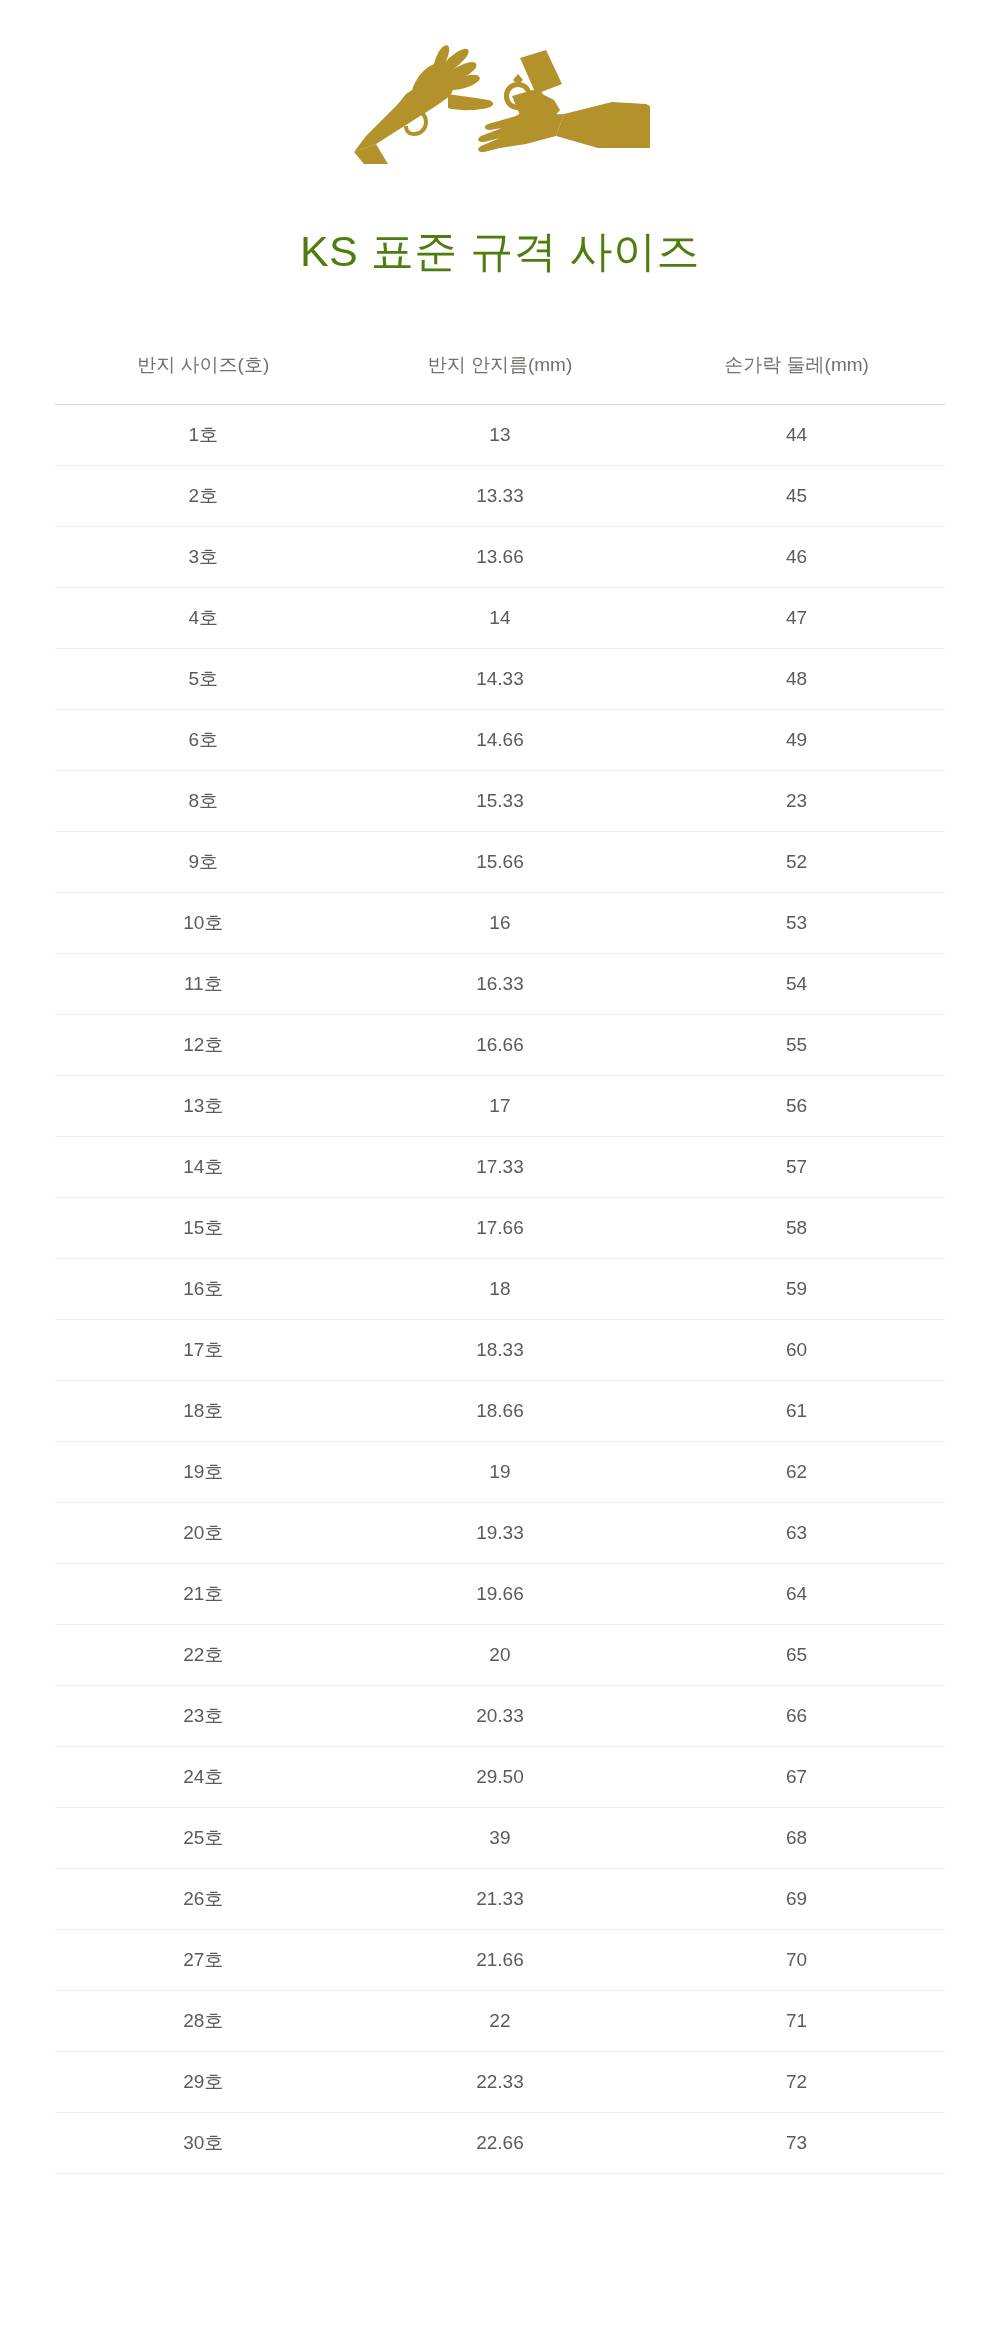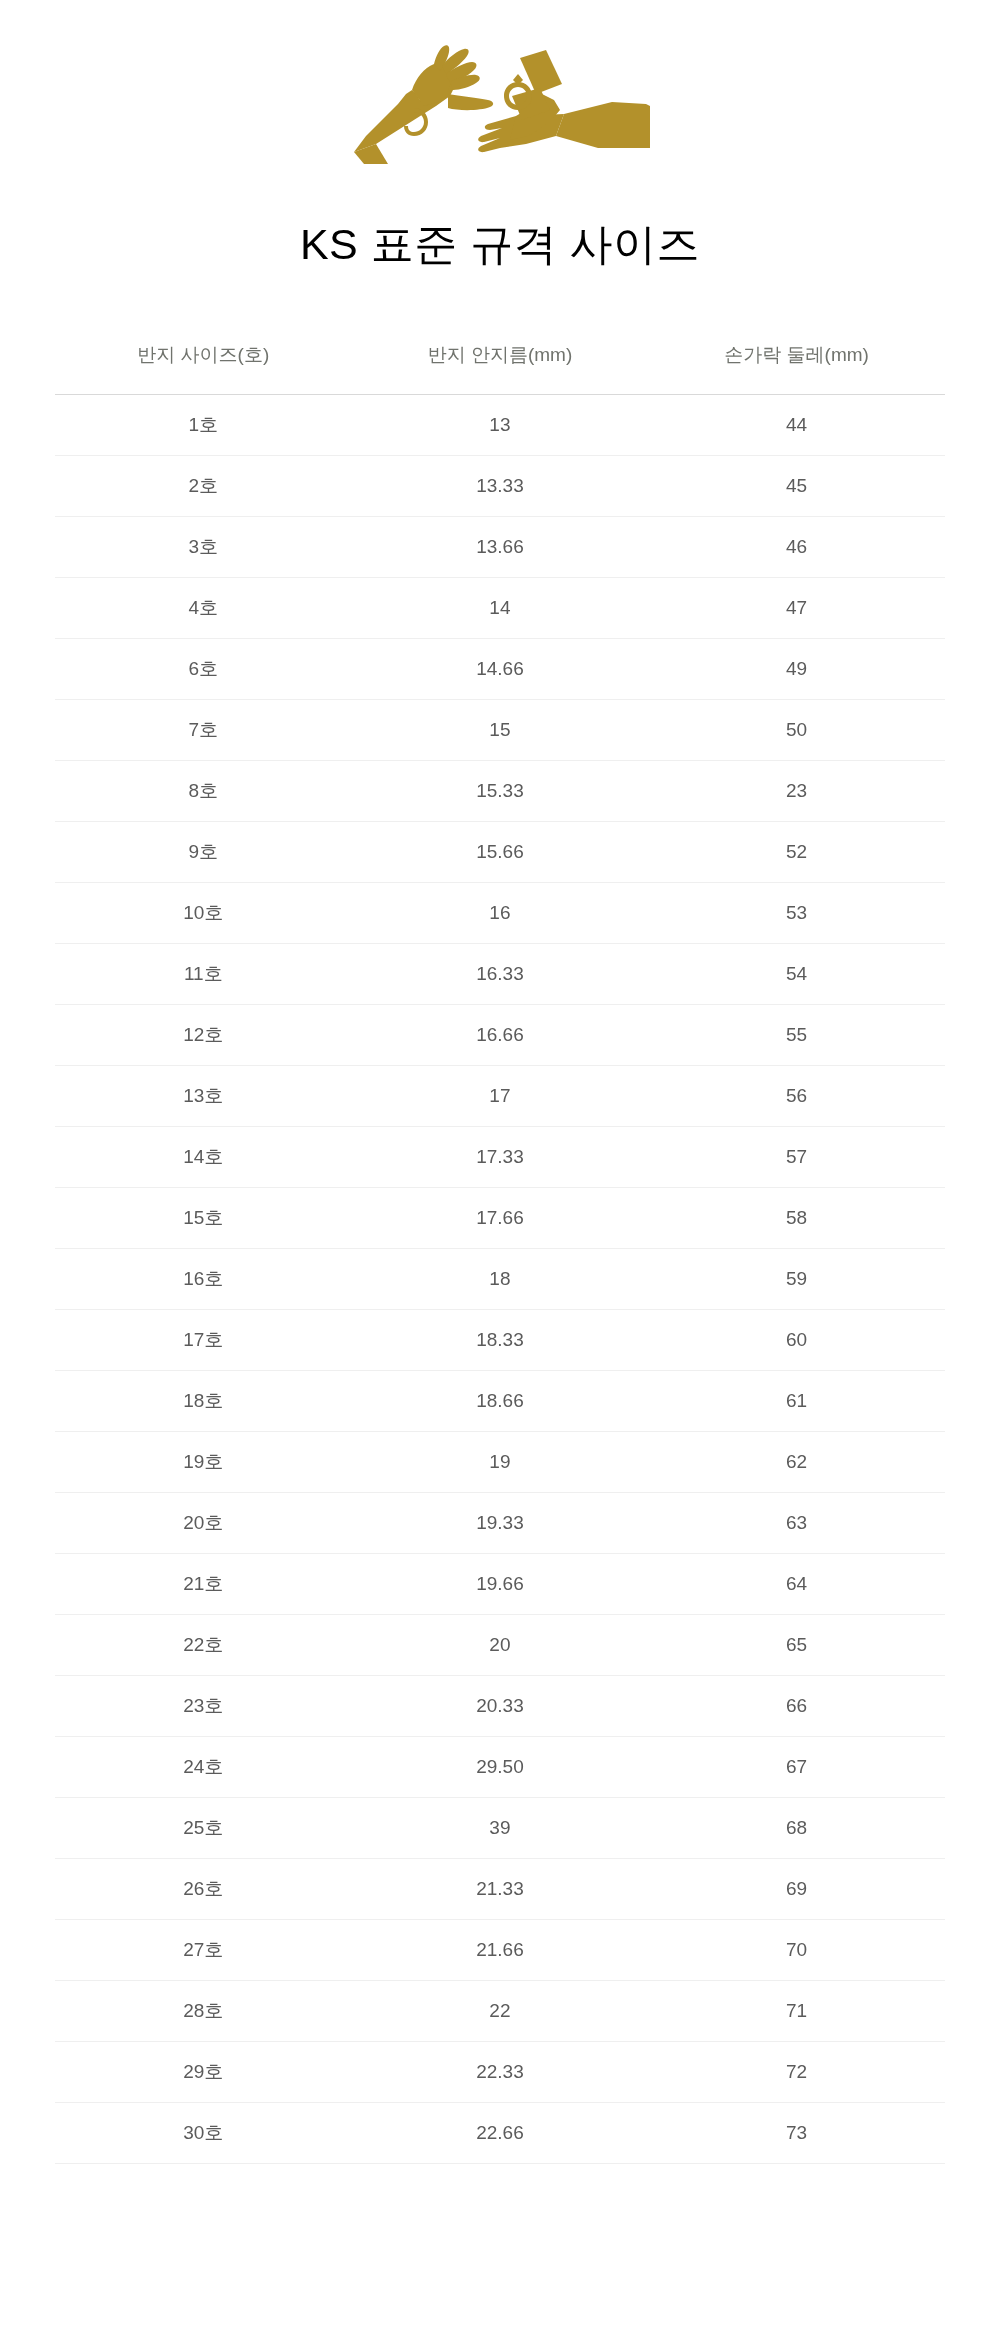--- a/index.html
+++ b/index.html
@@ -28,27 +28,27 @@
     display: flex;
     justify-content: center;
     align-items: flex-start;
   }
   .illustration {
     display: block;
   }
 
   
   .title {
-    margin: 8px;
+    margin: 15px;
     padding-top: 44px;
     text-align: center;
     font-size: 43px;
     font-weight: 400;
     letter-spacing: 0.5px;
-    color: #000000;
+    color: #4d7c0f;
     font-family: "Liberation Sans", sans-serif;
   }
 
   
   .table-wrap {
     margin: 12px auto;
     padding-top: 56px;
     width: 890px;
   }
   table.size-table {
@@ -172,30 +172,30 @@
             <td>3호</td>
             <td>13.66</td>
             <td>46</td>
           </tr>
           <tr>
             <td>4호</td>
             <td>14</td>
             <td>47</td>
           </tr>
           <tr>
+            <td>5호</td>
+            <td>14.33</td>
+            <td>48</td>
+          </tr>
+          <tr>
             <td>6호</td>
             <td>14.66</td>
             <td>49</td>
           </tr>
           <tr>
-            <td>7호</td>
-            <td>15</td>
-            <td>50</td>
-          </tr>
-          <tr>
             <td>8호</td>
             <td>15.33</td>
             <td>23</td>
           </tr>
           <tr>
             <td>9호</td>
             <td>15.66</td>
             <td>52</td>
           </tr>
           <tr>

